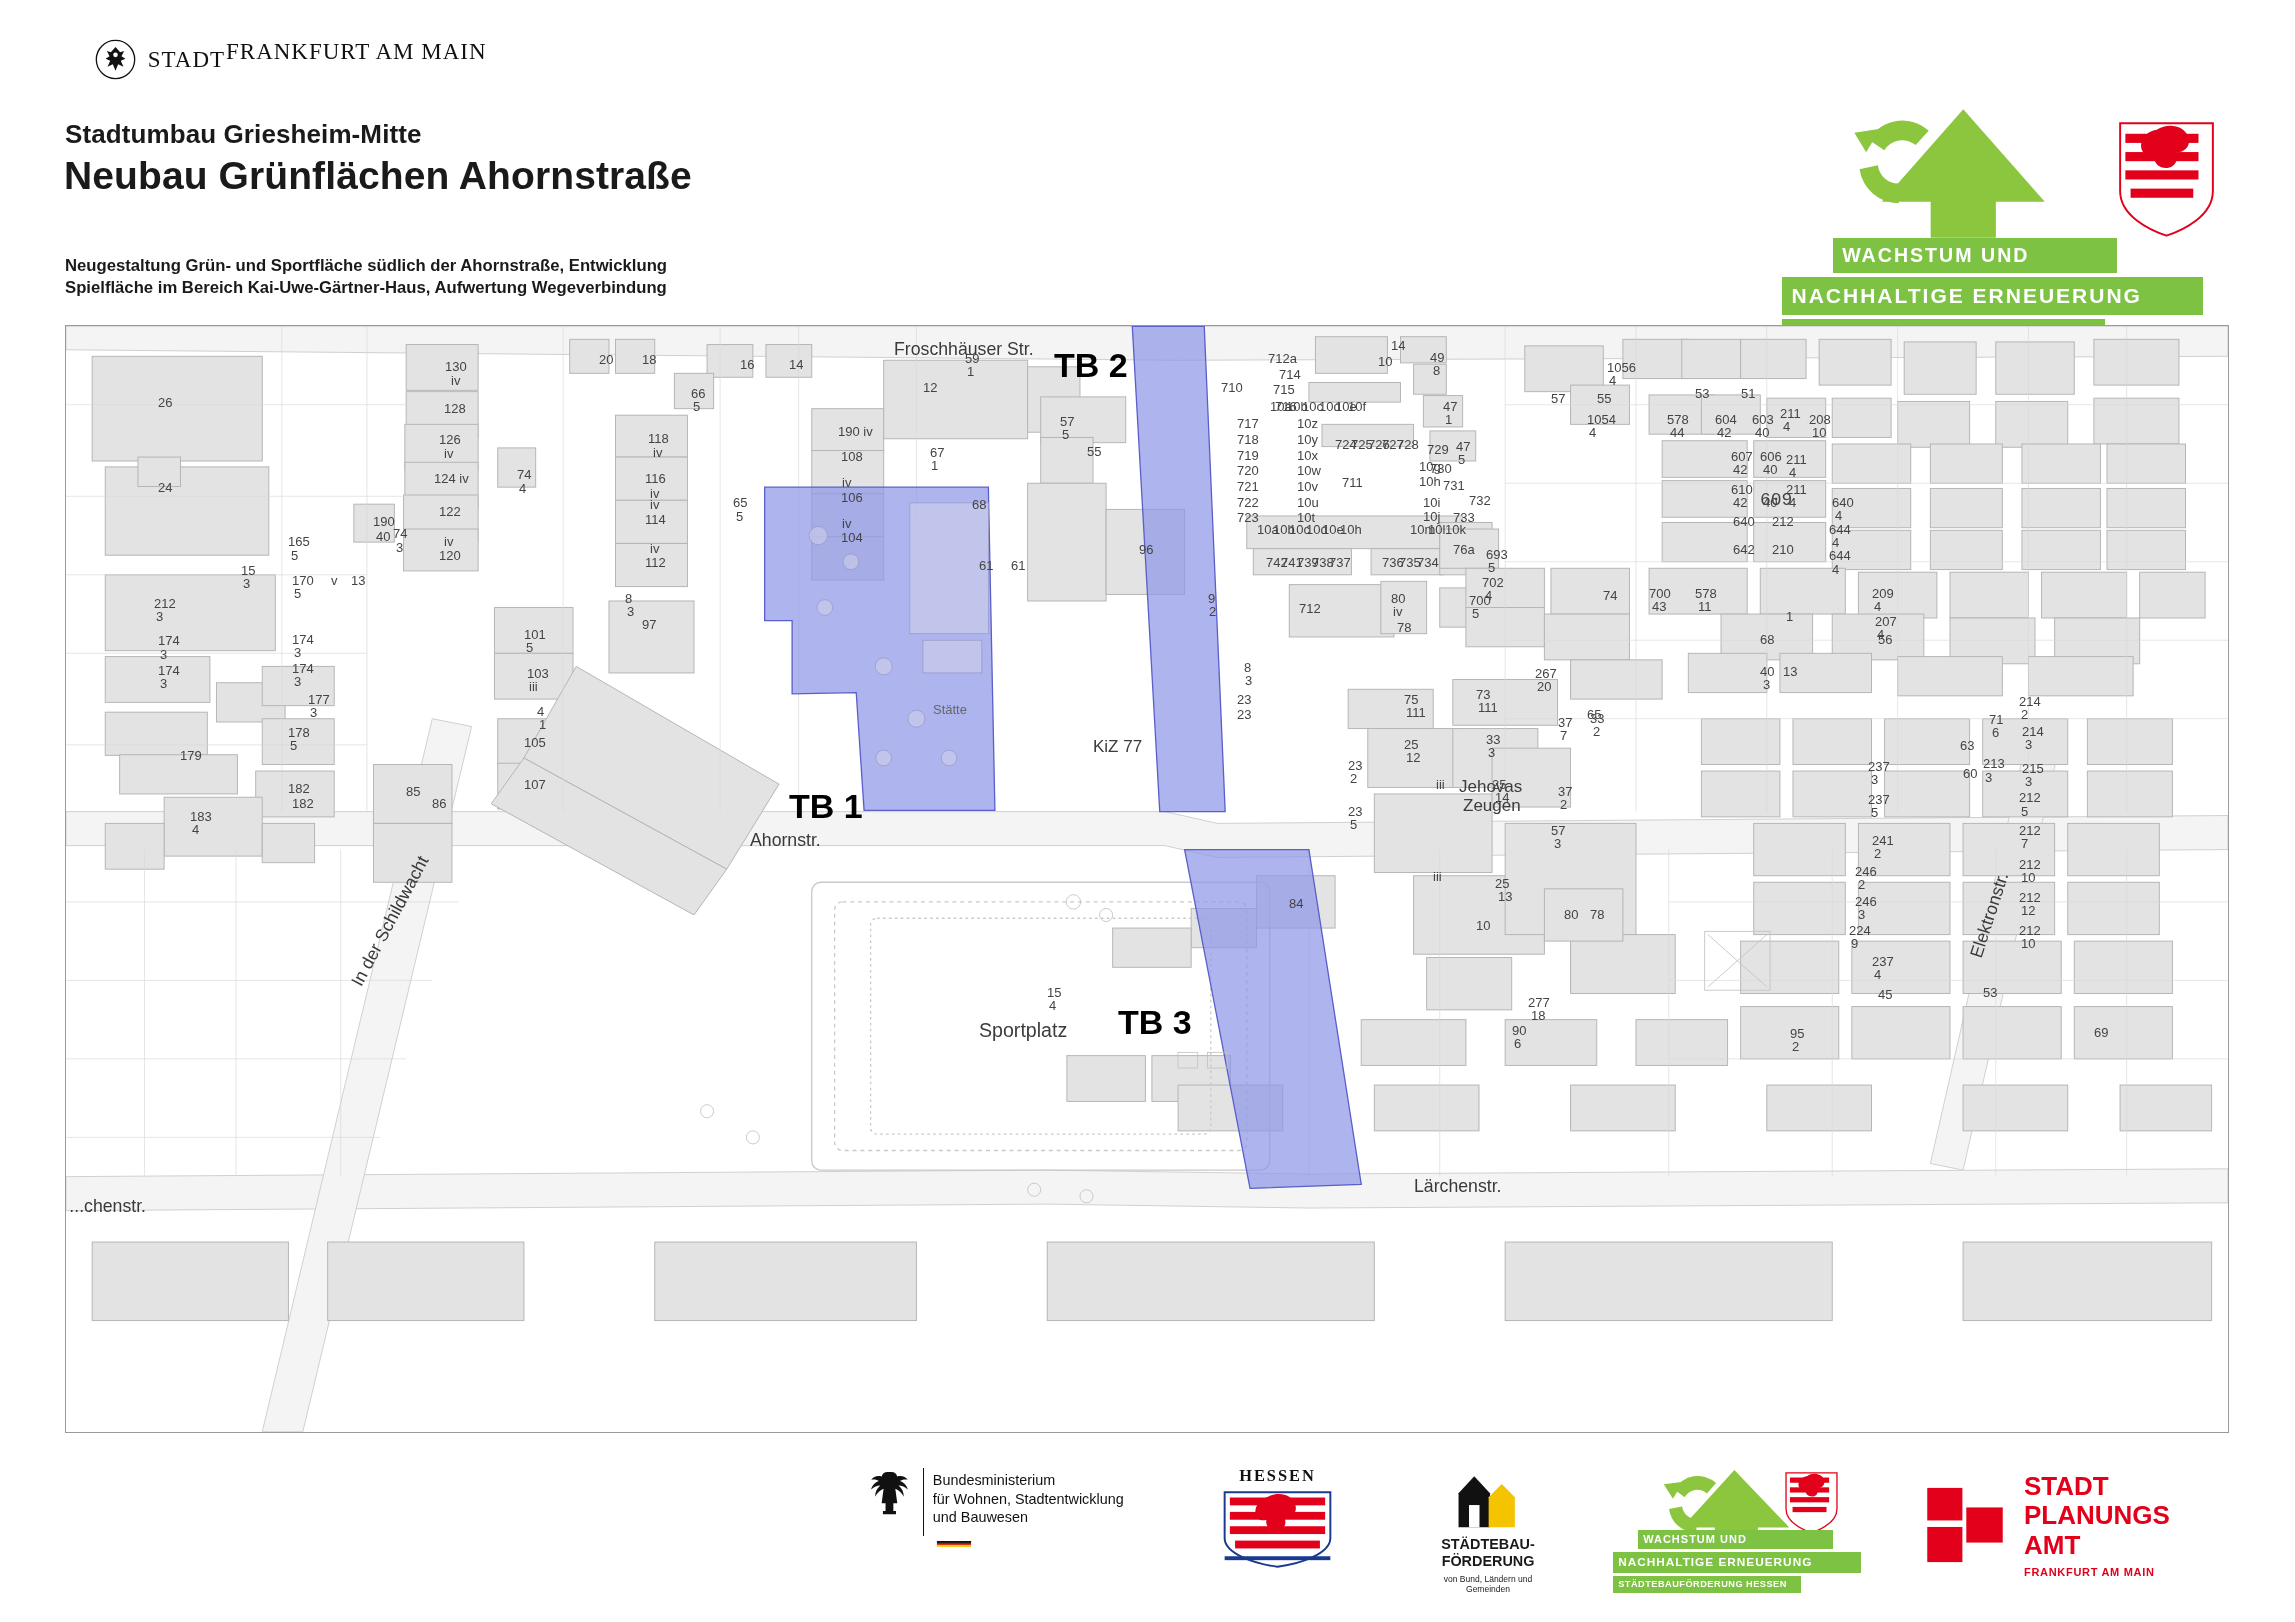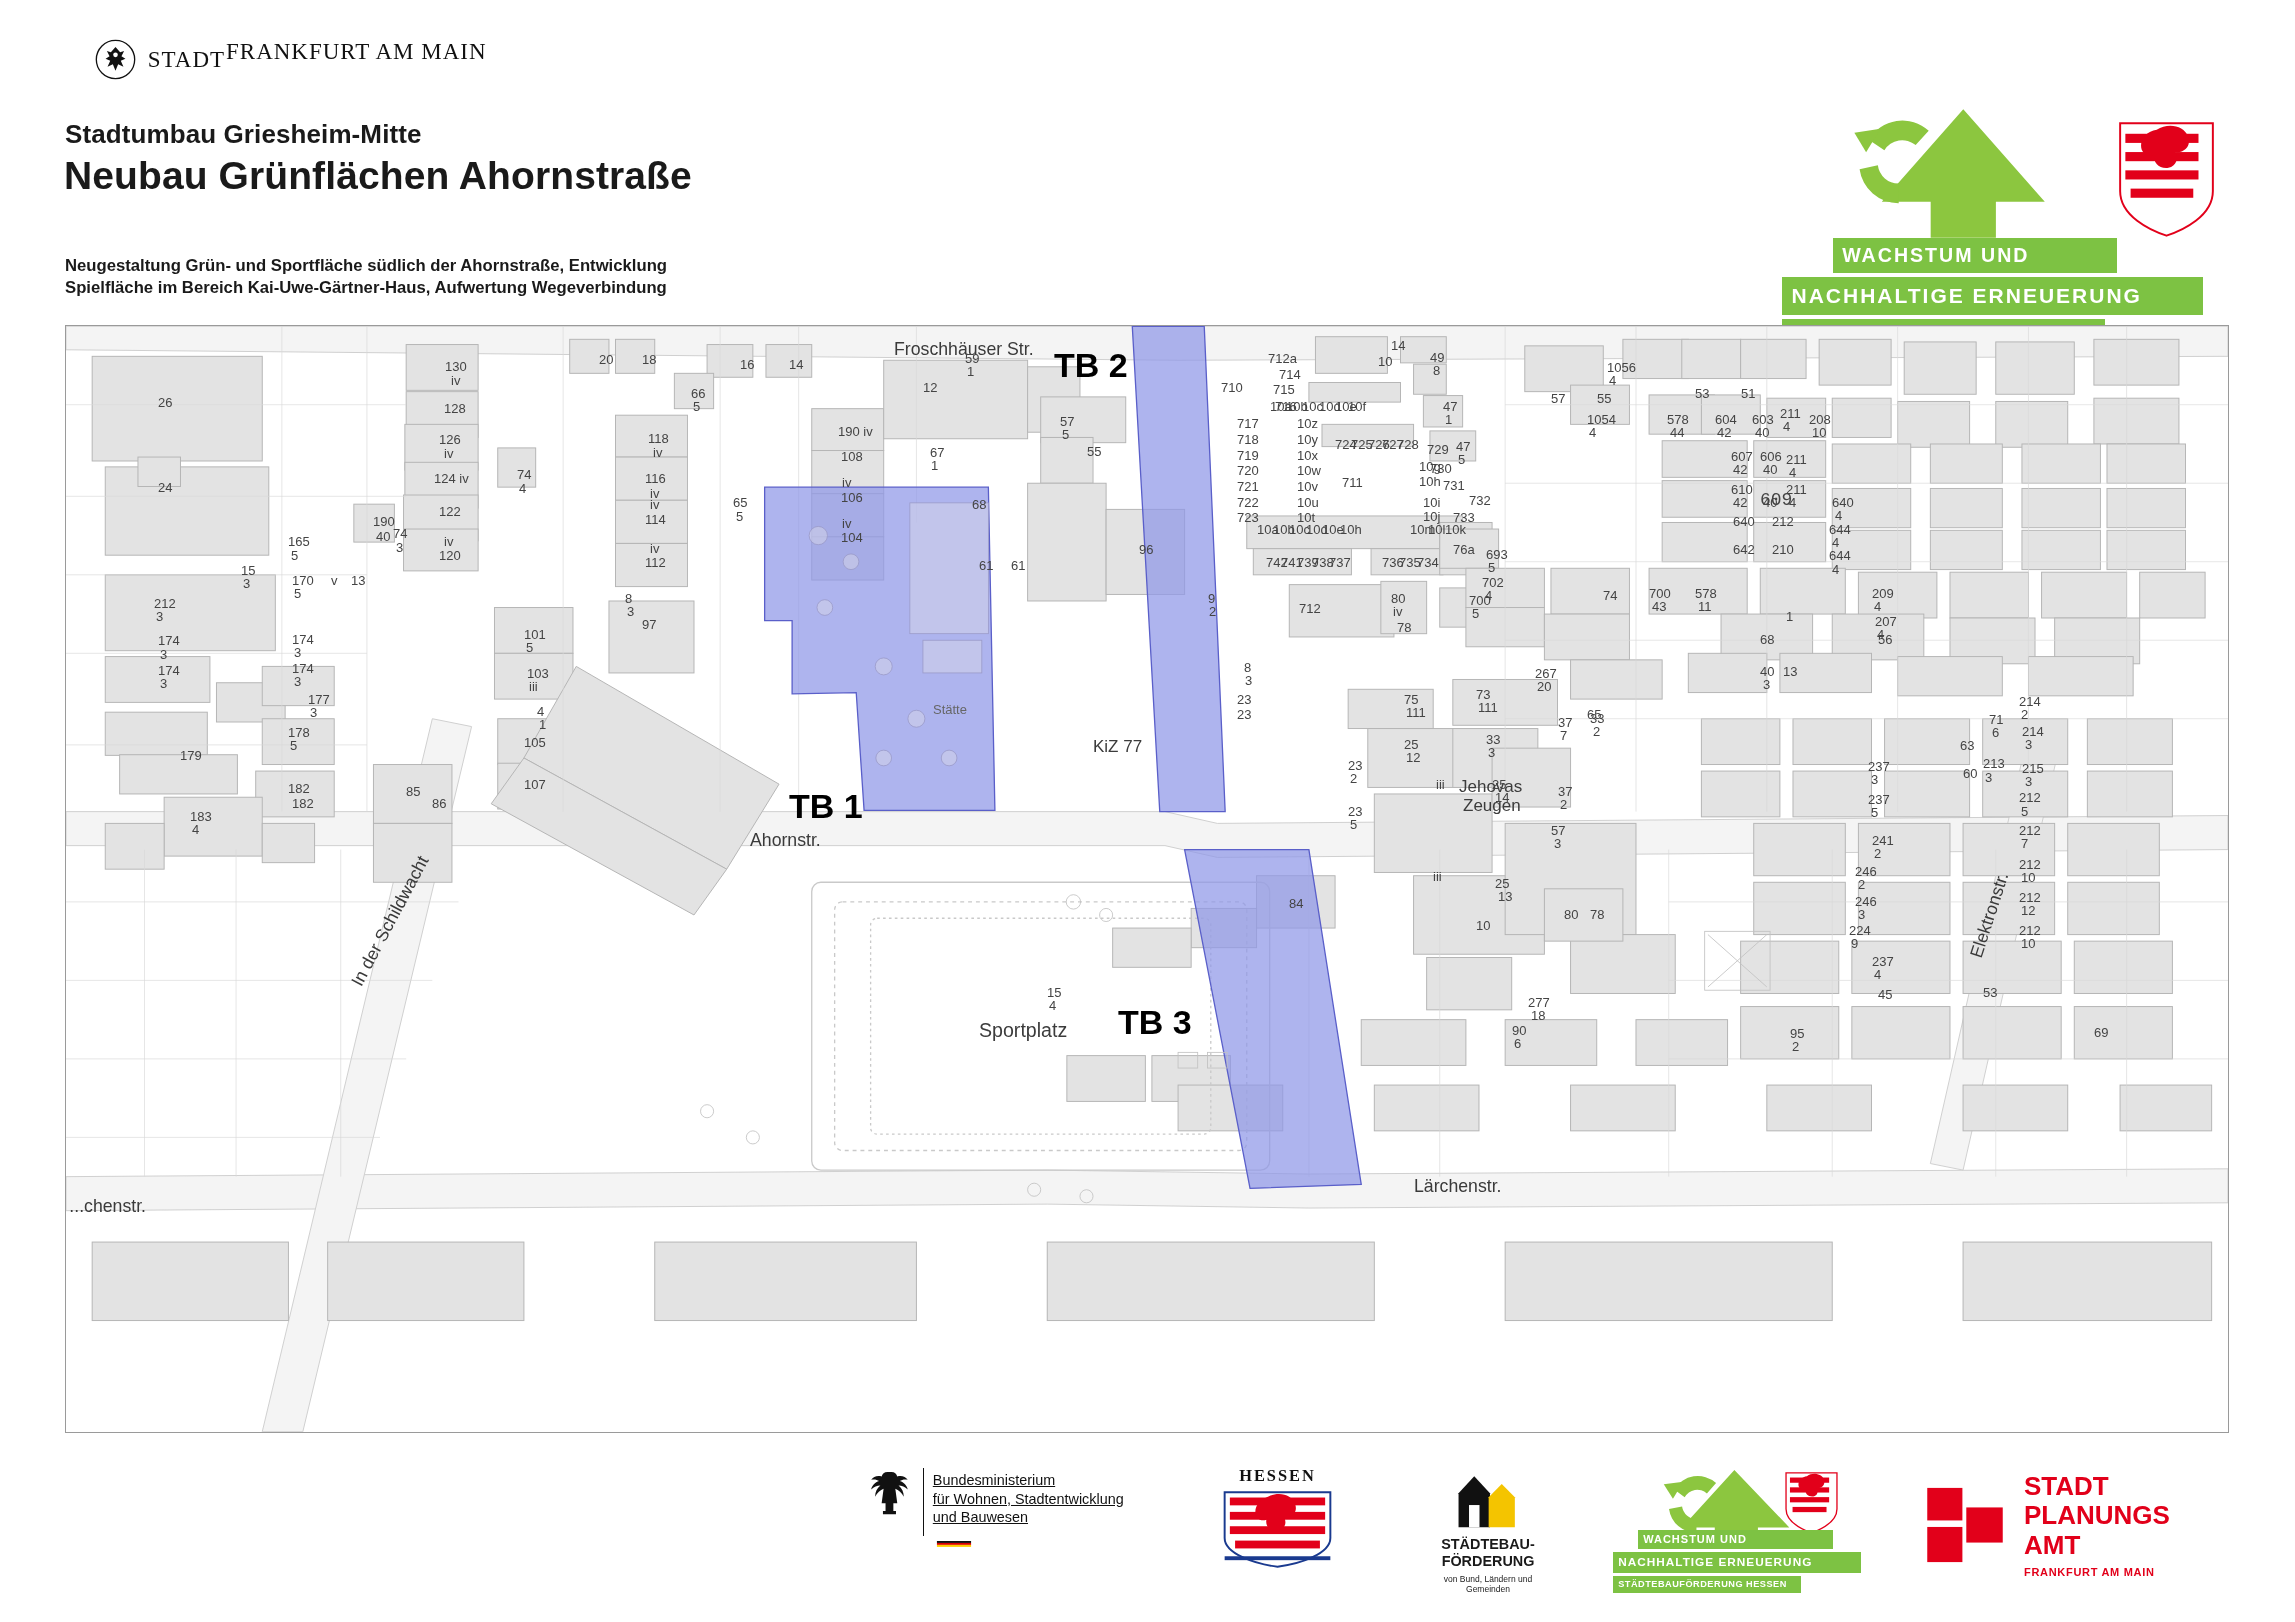--- a/index.html
+++ b/index.html
@@ -829,21 +829,21 @@
 
   <div class="f-bmwsb">
     <div class="eagle2">
       <svg width="41" height="56" viewBox="0 0 62 86">
         <g fill="#111">
           <path d="M31 6 c-5 0 -8 3 -9 7 c-6 -2 -13 0 -16 5 c5 -1 9 0 12 2 c-6 2 -11 7 -12 13 c4 -4 9 -6 14 -6 c-5 4 -8 10 -8 17 c3 -6 8 -10 13 -12 l-3 22 l6 0 l0 12 l-4 0 l0 5 l20 0 l0 -5 l-4 0 l0 -12 l6 0 l-3 -22 c5 2 10 6 13 12 c0 -7 -3 -13 -8 -17 c5 0 10 2 14 6 c-1 -6 -6 -11 -12 -13 c3 -2 7 -3 12 -2 c-3 -5 -10 -7 -16 -5 c-1 -4 -4 -7 -9 -7 z"></path>
         </g>
       </svg>
     </div>
     <div class="blackline"></div>
-    <div class="txt" style="padding-left:11.8px;text-decoration:underline;">Bundesministerium
+    <div class="txt" style="padding-left:11.8px;">Bundesministerium
 für Wohnen, Stadtentwicklung
 und Bauwesen</div>
     <svg class="flag" style="left:68px; top:73px;" width="38" height="6.5" viewBox="0 0 58 10">
       <rect x="0" y="0" width="58" height="3.3" fill="#111"></rect>
       <rect x="0" y="3.3" width="58" height="3.3" fill="#dd0000"></rect>
       <rect x="0" y="6.6" width="58" height="3.4" fill="#ffce00"></rect>
     </svg>
   </div>
 
   <div class="f-hessen">

